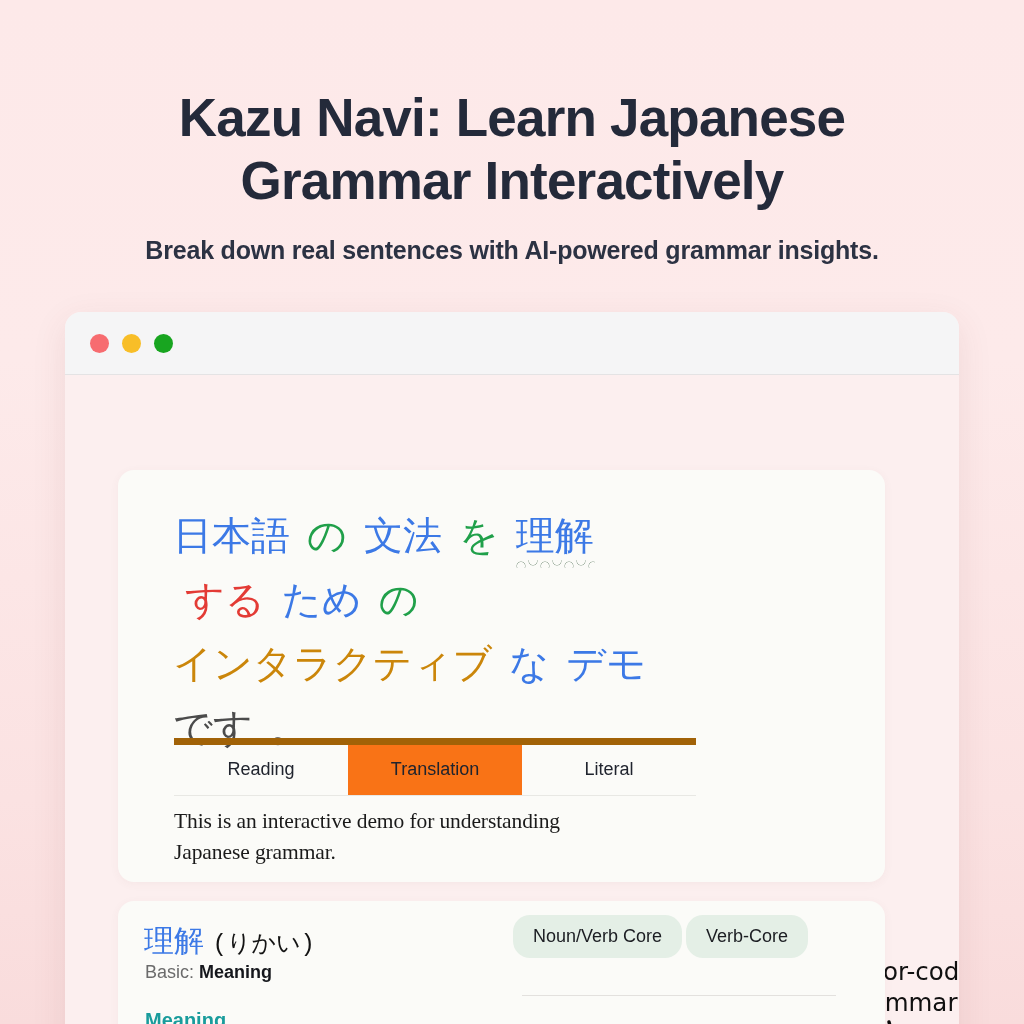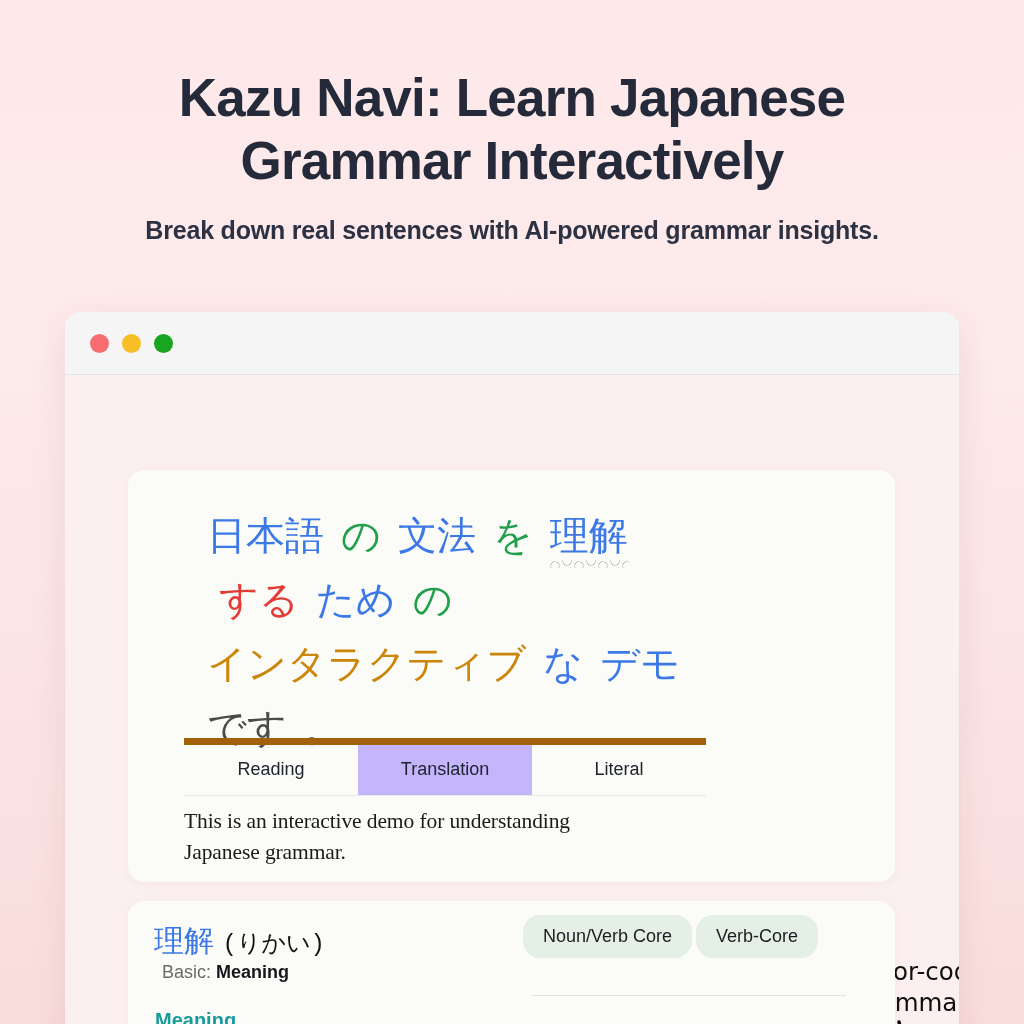--- a/index.html
+++ b/index.html
@@ -11,21 +11,21 @@
   }
 
   body {
     font-family: "Liberation Sans", sans-serif;
     background: linear-gradient(180deg, #FDE9E9 0%, #FDEAEA 35%, #FBE2E2 78%, #F9DCDC 100%);
     position: relative;
   }
 
   
   .hero {
-    padding-top: 66px;
+    padding-top: 86px;
     text-align: center;
   }
   .hero-title {
     font-size: 53px;
     line-height: 1.19;
     font-weight: 700;
     letter-spacing: -0.8px;
     color: #242A3A;
   }
   .hero-title .line { display: block; }
@@ -66,26 +66,25 @@
   .window-body {
     position: relative;
     height: 697px;
     background: #FCEFEF;
     padding: 31px 0 0 0;
   }
 
   
   .card {
     position: absolute;
-    left: 63px;
+    left: 53px;
     width: 767px;
     background: #FBFBF8;
     border-radius: 16px;
     box-shadow: 0 2px 10px rgba(120, 70, 70, 0.05);
-    padding-left: 24px;
   }
   .card-sentence { top: 95px; height: 412px; }
   .card-word     { top: 526px; height: 230px; border-radius: 16px 16px 0 0; }
 
   
   .sentence {
     padding: 45px 0 0 55px;
     width: 545px;
     display: flex;
     flex-wrap: wrap;
@@ -136,21 +135,21 @@
     flex: 1;
     text-align: center;
     font-size: 18px;
     color: #20242E;
     padding: 14px 0 15px;
     cursor: pointer;
     background: transparent;
     border: none;
     font-family: "Liberation Sans", sans-serif;
   }
-  .tab.active { background: #c4b5fd; }
+  .tab.active { background: #f97316; }
 
   .translation {
     position: absolute;
     left: 56px;
     top: 336px;
     width: 660px;
     font-family: Liberation Serif, serif;
     font-size: 21.5px;
     line-height: 1.45;
     color: #1A1A1A;
@@ -174,21 +173,20 @@
     font-size: 24px;
     color: #131313;
     margin-left: 4px;
   }
   .word-basic {
     position: absolute;
     left: 27px;
     top: 61px;
     font-size: 18px;
     color: #6B6B6B;
-    margin-left: 7px;
   }
   .word-basic b { color: #15171C; font-weight: 700; }
 
   .word-section-title {
     position: absolute;
     left: 27px;
     top: 108px;
     font-size: 20px;
     color: #199C9C;
     font-weight: 600;

